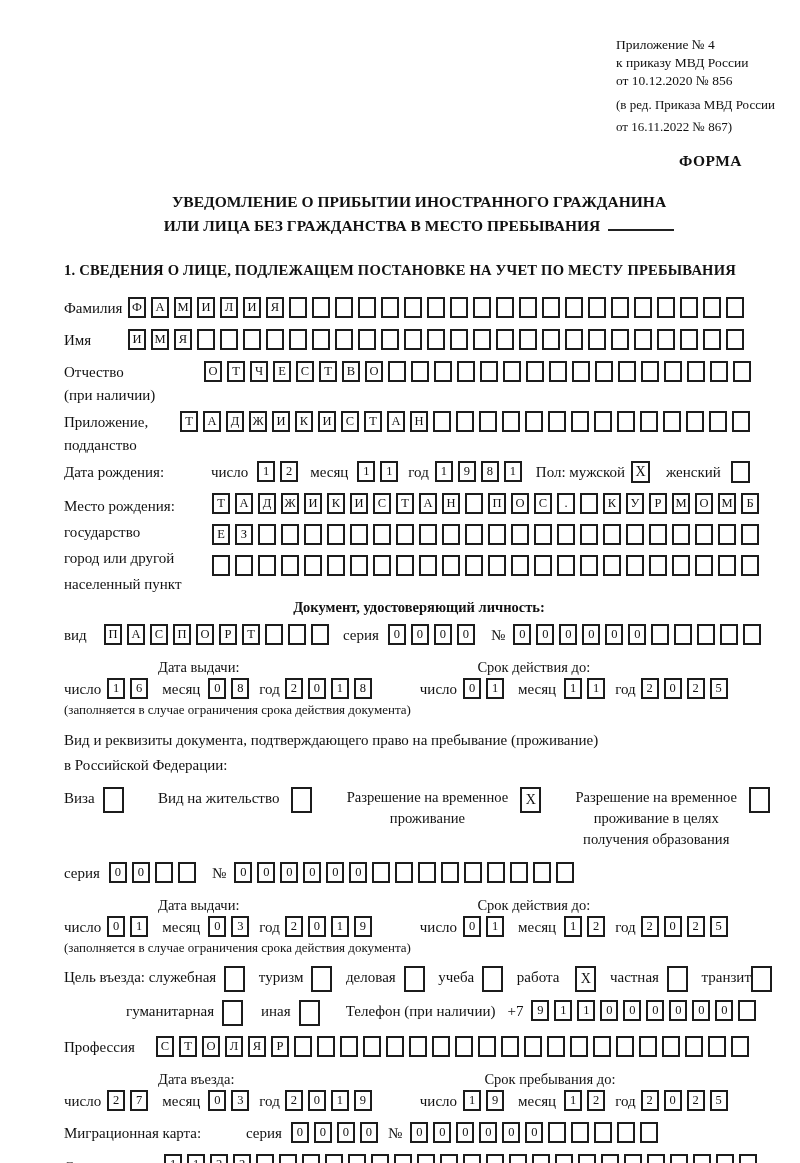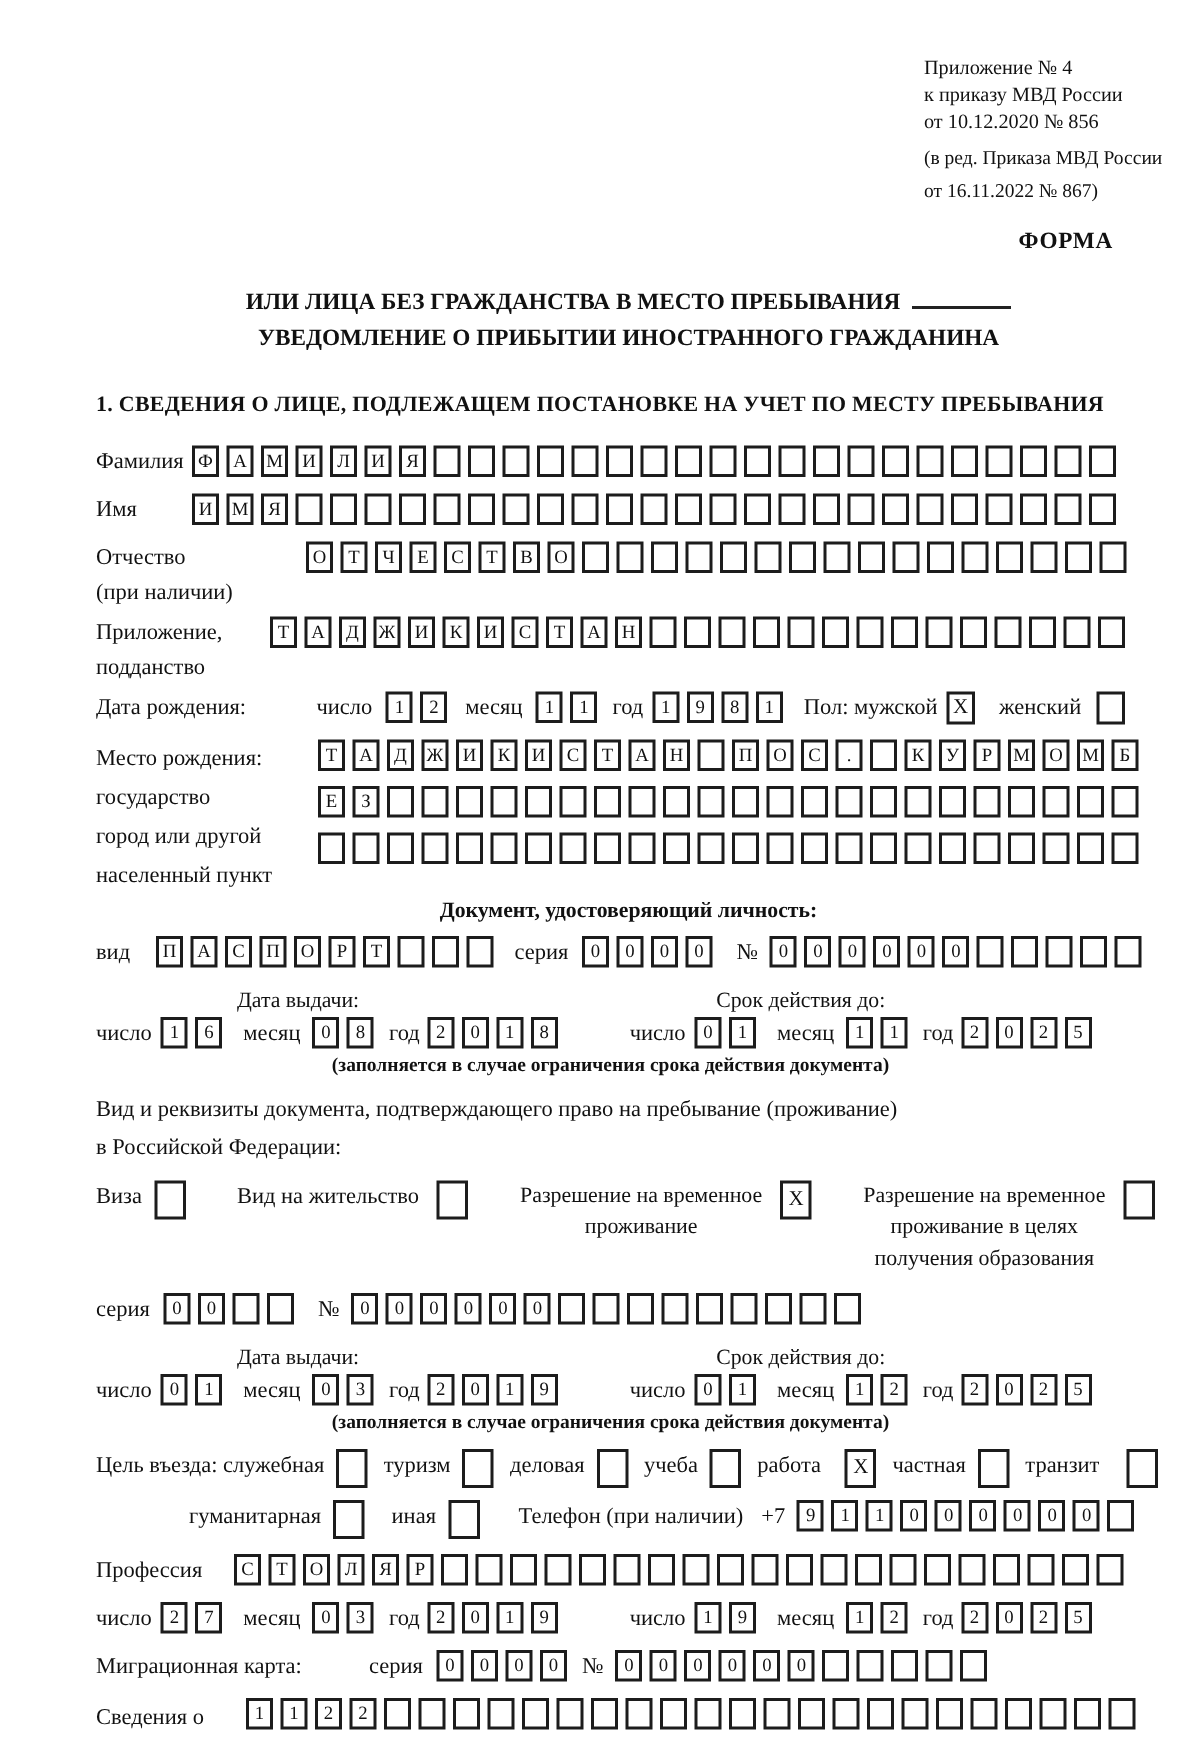--- a/index.html
+++ b/index.html
@@ -19,43 +19,43 @@
   .cells{display:inline-flex;gap:5px;flex-wrap:nowrap;}
   .cell{box-sizing:content-box;width:14px;height:17px;border:2px solid #1c1c1c;
         display:inline-flex;align-items:center;justify-content:center;
         font-size:12.5px;line-height:17px;}
   .cbx{box-sizing:content-box;width:17px;height:22px;border:2px solid #1c1c1c;
        display:inline-flex;align-items:center;justify-content:center;font-size:14px;}
   .cbx.sm{width:15px;height:18px;}
   .w-lblcol{flex:0 0 auto;}
   .doc-head{text-align:center;font-weight:bold;font-size:14.5px;margin:2px 0 8px 0;}
   .date-heads{display:flex;font-size:14.5px;margin-bottom:2px;margin-top:13px;}
-  .note{font-size:13px;text-align:center;padding-right:24px;margin:-4px 0 10px 0;font-weight:bold;}
+  .note{font-size:13px;text-align:left;padding-right:24px;margin:-4px 0 10px 0;}
   .intro{font-size:15px;line-height:1.7;}
   .opt-col{text-align:center;font-size:14.6px;line-height:1.45;}
   .stack > div{margin-bottom:10px;}
 </style>
 </head>
 <body>
 
 <div class="page">
 
   <div class="law-ref">
     <div>Приложение № 4</div>
     <div>к приказу МВД России</div>
     <div>от 10.12.2020 № 856</div>
     <div class="sub">(в ред. Приказа МВД России</div>
     <div class="sub">от 16.11.2022 № 867)</div>
   </div>
 
   <div class="forma">ФОРМА</div>
 
   <div class="title">
+    <div>УВЕДОМЛЕНИЕ О ПРИБЫТИИ ИНОСТРАННОГО ГРАЖДАНИНА</div>
     <div><span>ИЛИ ЛИЦА БЕЗ ГРАЖДАНСТВА В МЕСТО ПРЕБЫВАНИЯ</span><span class="blank-line"></span></div>
-    <div>УВЕДОМЛЕНИЕ О ПРИБЫТИИ ИНОСТРАННОГО ГРАЖДАНИНА</div>
   </div>
 
   <div class="sec-head">1. СВЕДЕНИЯ О ЛИЦЕ, ПОДЛЕЖАЩЕМ ПОСТАНОВКЕ НА УЧЕТ ПО МЕСТУ ПРЕБЫВАНИЯ</div>
 
   <div class="rows">
 
     <div class="row">
       <span class="lbl w-lblcol" style="width:64px">Фамилия</span>
       <span class="cells">
           <span class="cell">Ф</span>
@@ -500,21 +500,21 @@
           <span class="cbx"></span>
         </span>
       <span style="display:inline-flex;gap:16px">
           <span class="lbl">работа</span>
           <span class="cbx">X</span>
         </span>
       <span style="display:inline-flex;gap:8px">
           <span class="lbl">частная</span>
           <span class="cbx"></span>
         </span>
-      <span style="display:inline-flex;gap:18px">
+      <span style="display:inline-flex;gap:0">
           <span class="lbl">транзит</span>
           <span class="cbx"></span>
         </span>
     </div>
 
     <div class="row">
       <span class="lbl" style="margin-left:62px;margin-right:8px">гуманитарная</span>
       <span class="cbx"></span>
       <span class="lbl" style="margin:0 8px 0 18px">иная</span>
       <span class="cbx"></span>
@@ -559,20 +559,24 @@
           <span class="cell"></span>
           <span class="cell"></span>
           <span class="cell"></span>
           <span class="cell"></span>
           <span class="cell"></span>
           <span class="cell"></span>
           <span class="cell"></span>
         </span>
     </div>
 
+    <div class="date-heads">
+      <span style="margin-left:94px">Дата въезда:</span>
+      <span style="margin-left:250px">Срок пребывания до:</span>
+    </div>
 
     <div class="row">
       <span class="lbl" style="margin-right:6px">число</span>
       <span class="cells">
           <span class="cell">2</span>
           <span class="cell">7</span>
         </span>
       <span class="lbl" style="margin:0 8px 0 14px">месяц</span>
       <span class="cells">
           <span class="cell">0</span>

